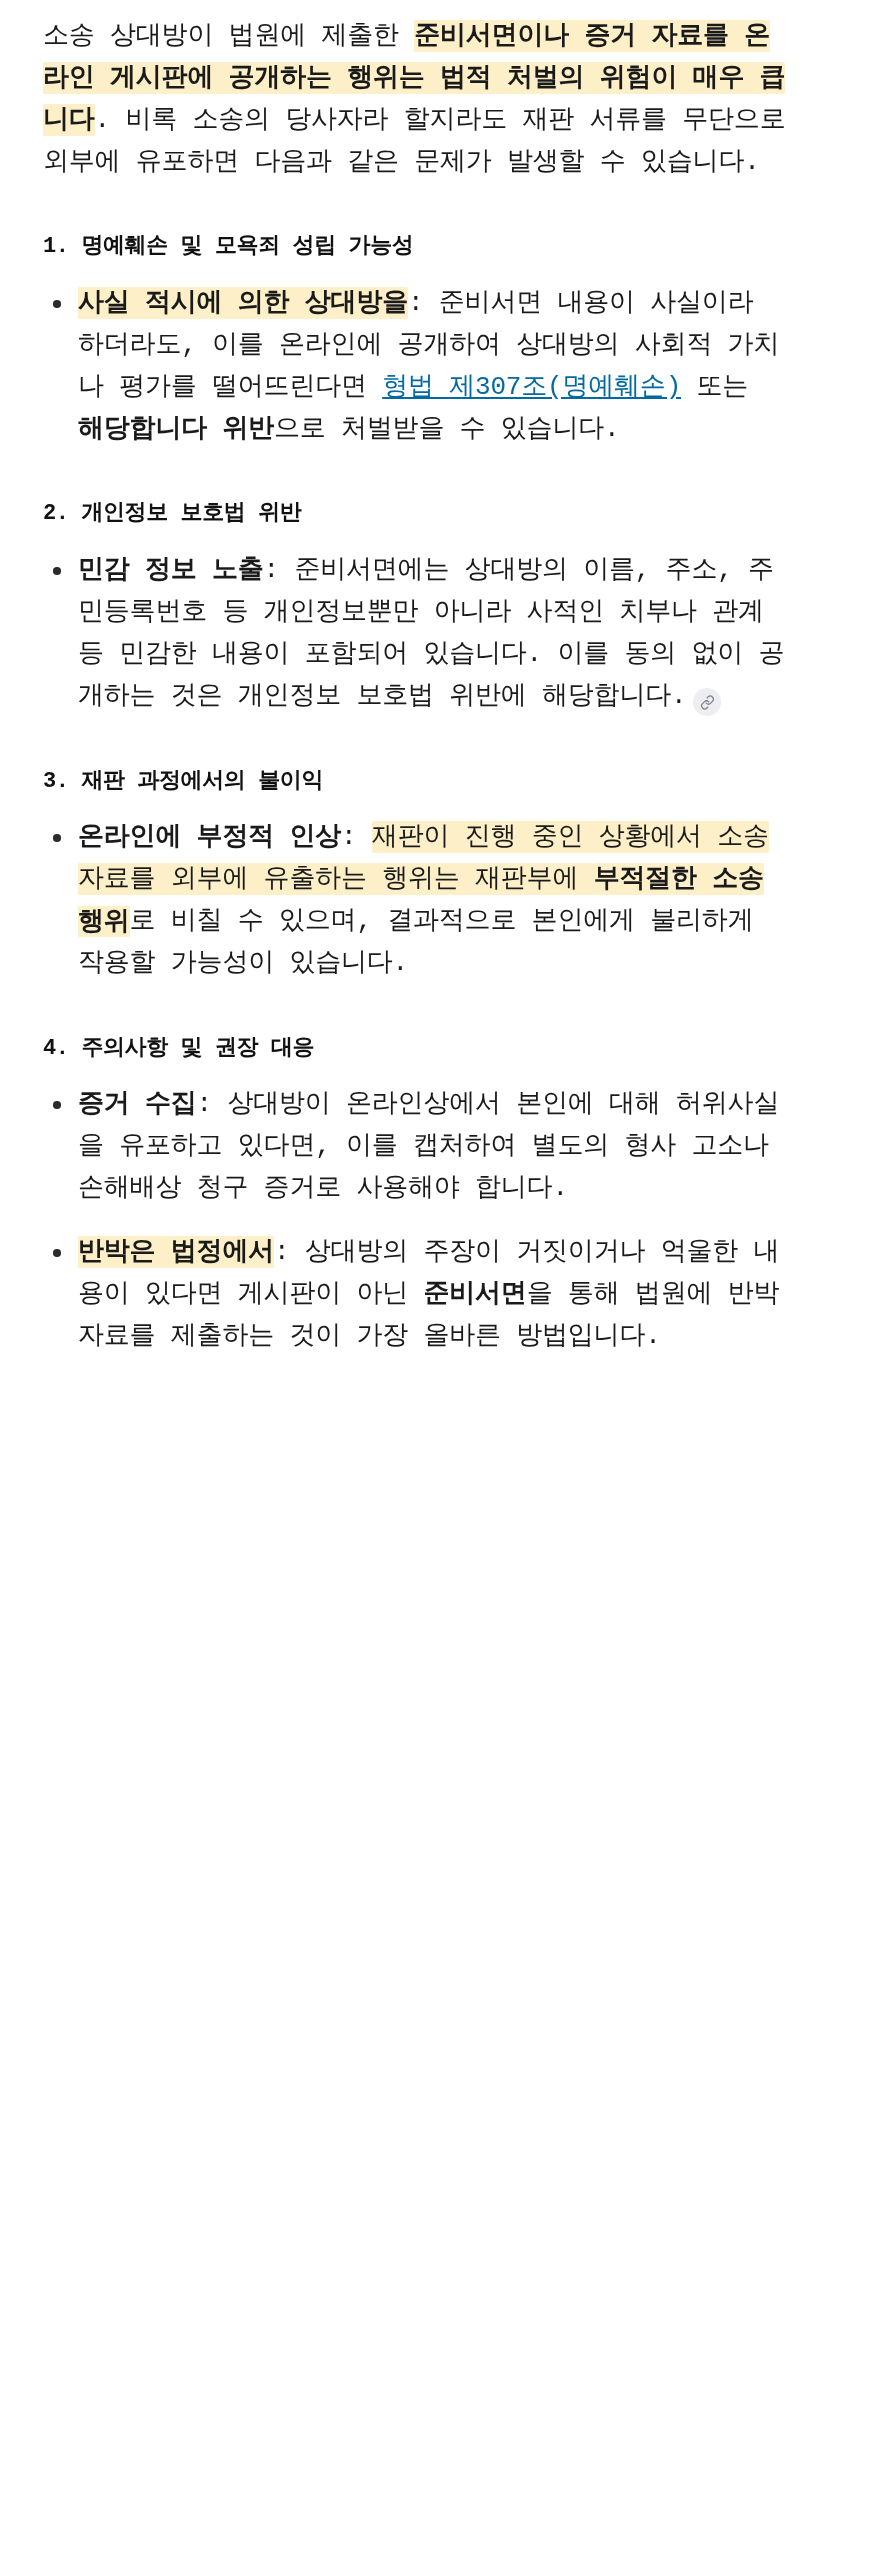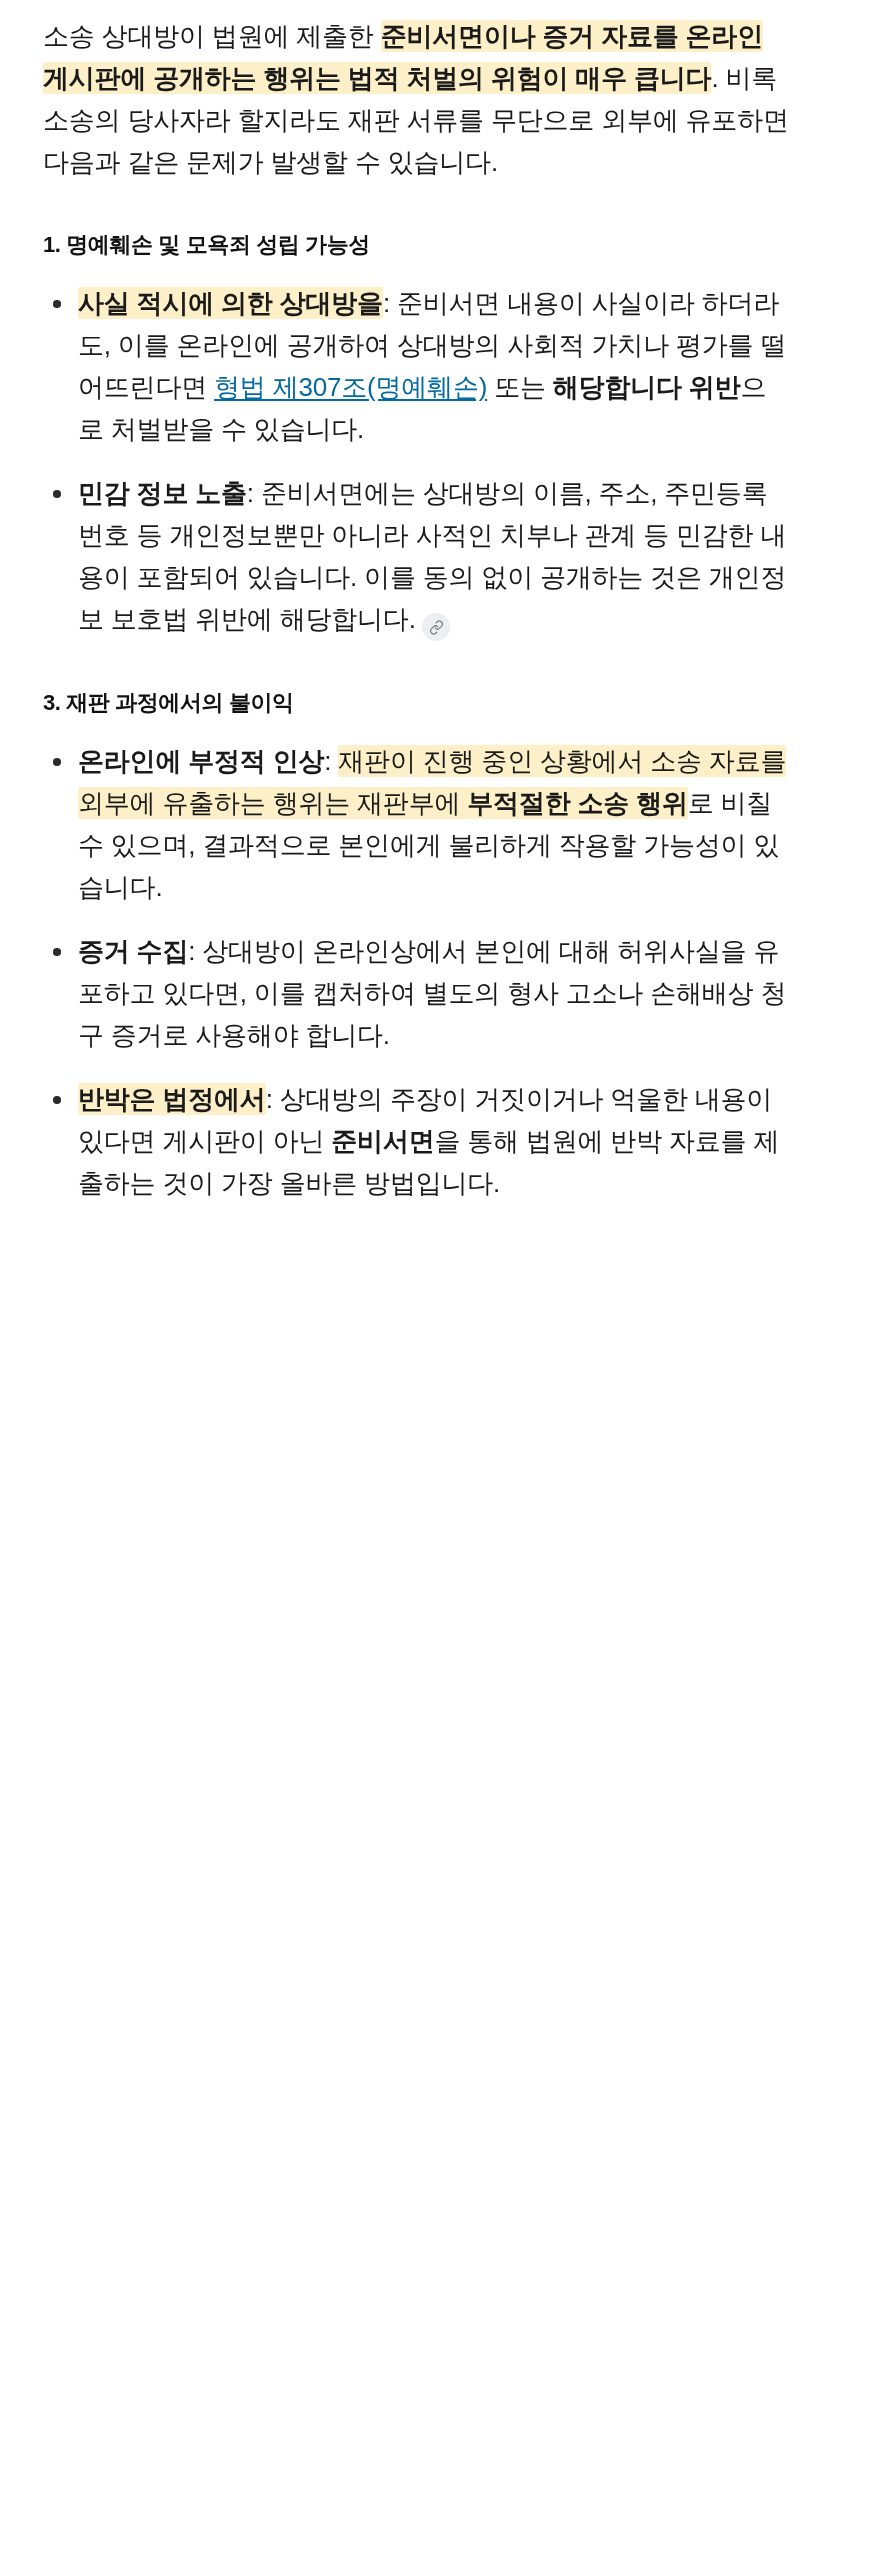--- a/index.html
+++ b/index.html
@@ -10,20 +10,21 @@
   body {
     width: 896px;
     font-family: "Liberation Sans", sans-serif;
     color: #1a1a1a;
     -webkit-font-smoothing: antialiased;
   }
   .page {
     width: 832px;
     box-sizing: border-box;
     padding: 15px 43px 33px 43px;
+    font-family: Liberation Mono, monospace;
   }
 
   p.para, li .li-text {
     font-size: 26px;
     line-height: 1.62;
     letter-spacing: -0.2px;
   }
 
   p.para {
     margin: 0 0 10px 0;
@@ -92,38 +93,40 @@
 
   <p class="para"><span>소송 상대방이 법원에 제출한 </span><span class="b hl">준비서면이나 증거 자료를 온라인 게시판에 공개하는 행위는 법적 처벌의 위험이 매우 큽니다</span><span>. 비록 소송의 당사자라 할지라도 재판 서류를 무단으로 외부에 유포하면 다음과 같은 문제가 발생할 수 있습니다.</span></p>
 
   <h2 class="section-title">1. 명예훼손 및 모욕죄 성립 가능성</h2>
   <ul class="bullets">
     <li>
       <span class="li-text"><span class="b hl">사실 적시에 의한 상대방을</span><span>: 준비서면 내용이 사실이라 하더라도, 이를 온라인에 공개하여 상대방의 사회적 가치나 평가를 떨어뜨린다면 </span><a class="lnk" href="#">형법 제307조(명예훼손)</a><span> 또는 </span><span class="b">해당합니다 위반</span><span>으로 처벌받을 수 있습니다.</span></span>
     </li>
   </ul>
 
+  <h2 class="section-title">2. 개인정보 보호법 위반</h2>
   <ul class="bullets">
     <li>
       <span class="li-text"><span class="b">민감 정보 노출</span><span>: 준비서면에는 상대방의 이름, 주소, 주민등록번호 등 개인정보뿐만 아니라 사적인 치부나 관계 등 민감한 내용이 포함되어 있습니다. 이를 동의 없이 공개하는 것은 개인정보 보호법 위반에 해당합니다.</span><span class="link-chip">
             <svg width="15" height="15" viewBox="0 0 24 24" fill="none" stroke="#7b8189" stroke-width="2" stroke-linecap="round">
               <path d="M10 13a5 5 0 0 0 7.07 0l2.83-2.83a5 5 0 0 0-7.07-7.07L11.5 4.4"></path>
               <path d="M14 11a5 5 0 0 0-7.07 0L4.1 13.83a5 5 0 0 0 7.07 7.07l1.33-1.3"></path>
             </svg>
           </span></span>
     </li>
   </ul>
 
   <h2 class="section-title">3. 재판 과정에서의 불이익</h2>
   <ul class="bullets">
     <li>
       <span class="li-text"><span class="b">온라인에 부정적 인상</span><span>: </span><span class="hl">재판이 진행 중인 상황에서 소송 자료를 외부에 유출하는 행위는 재판부에 </span><span class="b hl">부적절한 소송 행위</span><span>로 비칠 수 있으며, 결과적으로 본인에게 불리하게 작용할 가능성이 있습니다.</span></span>
     </li>
   </ul>
 
+  <h2 class="section-title">4. 주의사항 및 권장 대응</h2>
   <ul class="bullets">
     <li>
       <span class="li-text"><span class="b">증거 수집</span><span>: 상대방이 온라인상에서 본인에 대해 허위사실을 유포하고 있다면, 이를 캡처하여 별도의 형사 고소나 손해배상 청구 증거로 사용해야 합니다.</span></span>
     </li>
     <li>
       <span class="li-text"><span class="b hl">반박은 법정에서</span><span>: 상대방의 주장이 거짓이거나 억울한 내용이 있다면 게시판이 아닌 </span><span class="b">준비서면</span><span>을 통해 법원에 반박 자료를 제출하는 것이 가장 올바른 방법입니다.</span></span>
     </li>
   </ul>
 
 </div>

